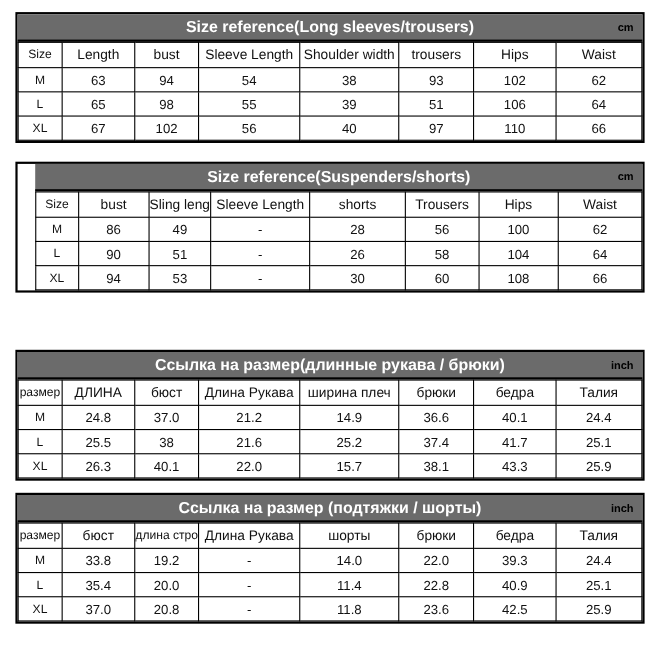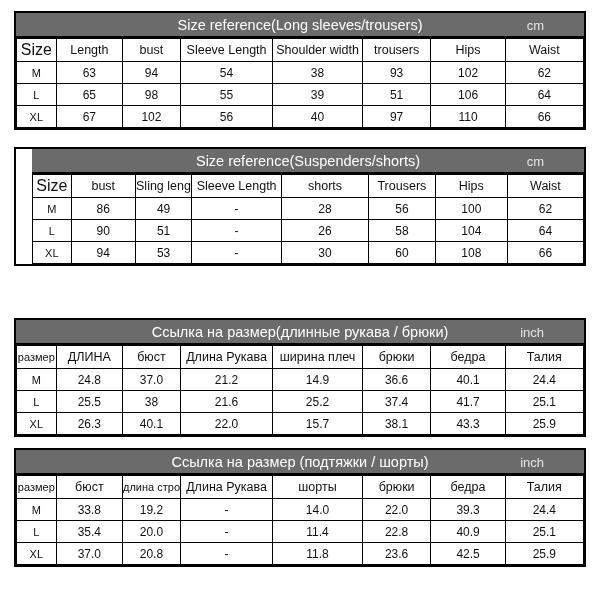--- a/index.html
+++ b/index.html
@@ -21,52 +21,53 @@
     left: 14px;
     width: 572px;
     border: 2px solid #000000;
     background: #ffffff;
   }
   .band {
     position: relative;
     height: 25px;
     background: #6b6b6b;
     border-bottom: 2px solid #000000;
+    font-weight: bold;
   }
   .band .title {
     position: absolute; left: 0; right: 0; top: 0;
     text-align: center;
     line-height: 25px;
     font-size: 14.5px;
     color: #ffffff;
     white-space: nowrap;
   }
   .band .unit {
-    position: absolute; right: 40px; top: 0;
+    position: absolute; right: 8px; top: 0;
     line-height: 25px;
-    font-size: 13px;
-    color: #e5e5e5;
+    font-size: 10px;
+    color: #000000;
   }
   table {
     width: 100%;
     border-collapse: collapse;
     table-layout: fixed;
   }
   th, td {
     border: 1px solid #000000;
     padding: 0;
     text-align: center;
     vertical-align: middle;
     white-space: nowrap;
     overflow: hidden;
     font-weight: 400;
   }
   th { height: 23px; font-size: 12.5px; }
   td { height: 22px; font-size: 12px; }
-  th:first-child { font-size: 16px; }
+  th:first-child { font-size: 11px; }
   td:first-child { font-size: 11px; }
   th.tight { font-size: 11px; }
   
   col.c1 { width: 7.0%; }
   col.c2 { width: 11.7%; }
   col.c3 { width: 10.2%; }
   col.c4 { width: 16.3%; }
   col.c5 { width: 15.8%; }
   col.c6 { width: 12.1%; }
   col.c7 { width: 13.1%; }

